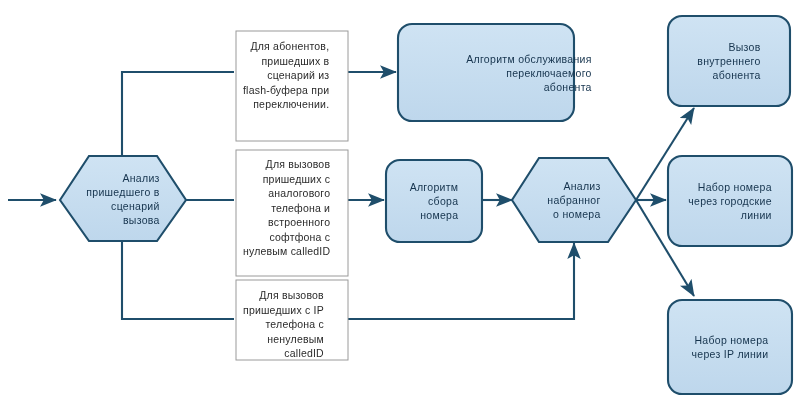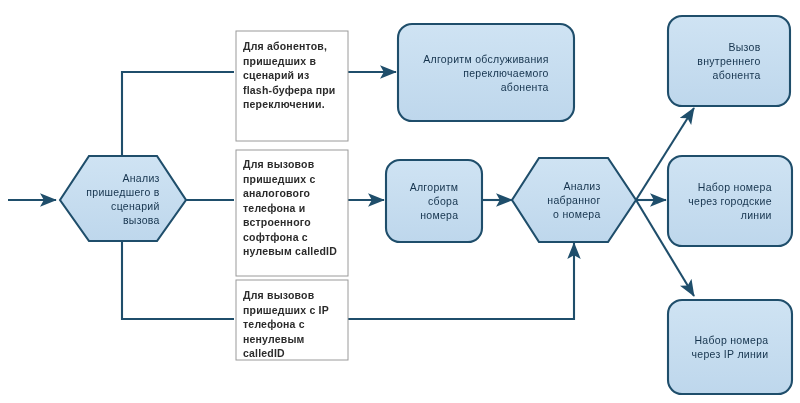--- a/index.html
+++ b/index.html
@@ -33,28 +33,27 @@
     line-height: 14px;
     letter-spacing: 0.3px;
     pointer-events: none;
     white-space: pre-line;
   }
   .note-label {
     position: absolute;
     display: flex;
     align-items: flex-start;
     justify-content: flex-start;
-    text-align: left;
+    text-align: right;
     color: #2b2b2b;
     font-size: 10.5px;
     line-height: 14.5px;
     letter-spacing: 0.2px;
     pointer-events: none;
     white-space: pre-line;
-    font-weight: bold;
   }
 </style>
 </head>
 <body>
 
 <div id="canvas">
 
   <svg id="diagram-svg" viewBox="0 0 800 403">
     <defs>
       <marker id="arrow" markerWidth="9" markerHeight="9" refX="7.6" refY="3.2" orient="auto" markerUnits="strokeWidth">
@@ -113,21 +112,21 @@
 
       <rect x="668" y="300" width="124" height="94" rx="14" ry="14"></rect>
     </g>
   </svg>
 
   <div class="node-label" style="left:60px; top:156px; width:126px; height:85px;">Анализ
 пришедшего в
 сценарий
 вызова</div>
 
-  <div class="node-label" style="left:398px; top:24px; width:176px; height:97px;">Алгоритм обслуживания
+  <div class="node-label" style="left:398px; top:24px; width:176px; height:97px;padding-left:43px;">Алгоритм обслуживания
 переключаемого
 абонента</div>
 
   <div class="node-label" style="left:386px; top:160px; width:96px; height:82px;">Алгоритм
 сбора
 номера</div>
 
   <div class="node-label" style="left:524px; top:158px; width:100px; height:84px;">Анализ
 набранног
 о номера</div>

